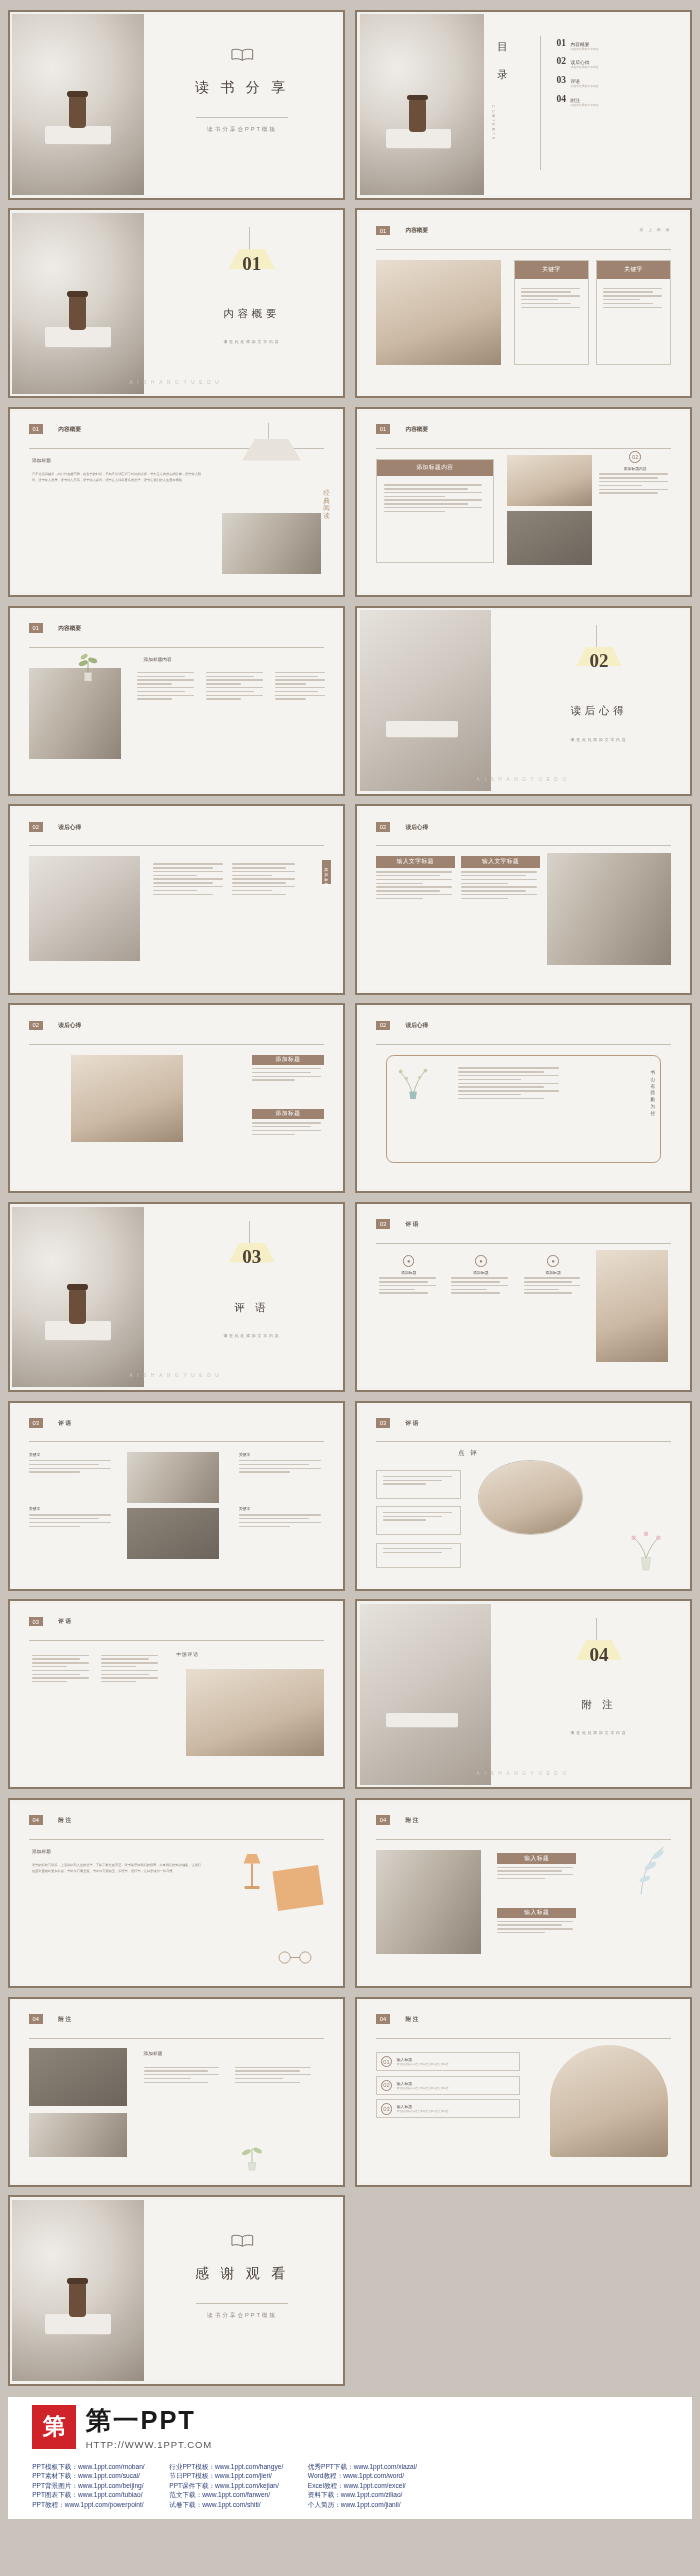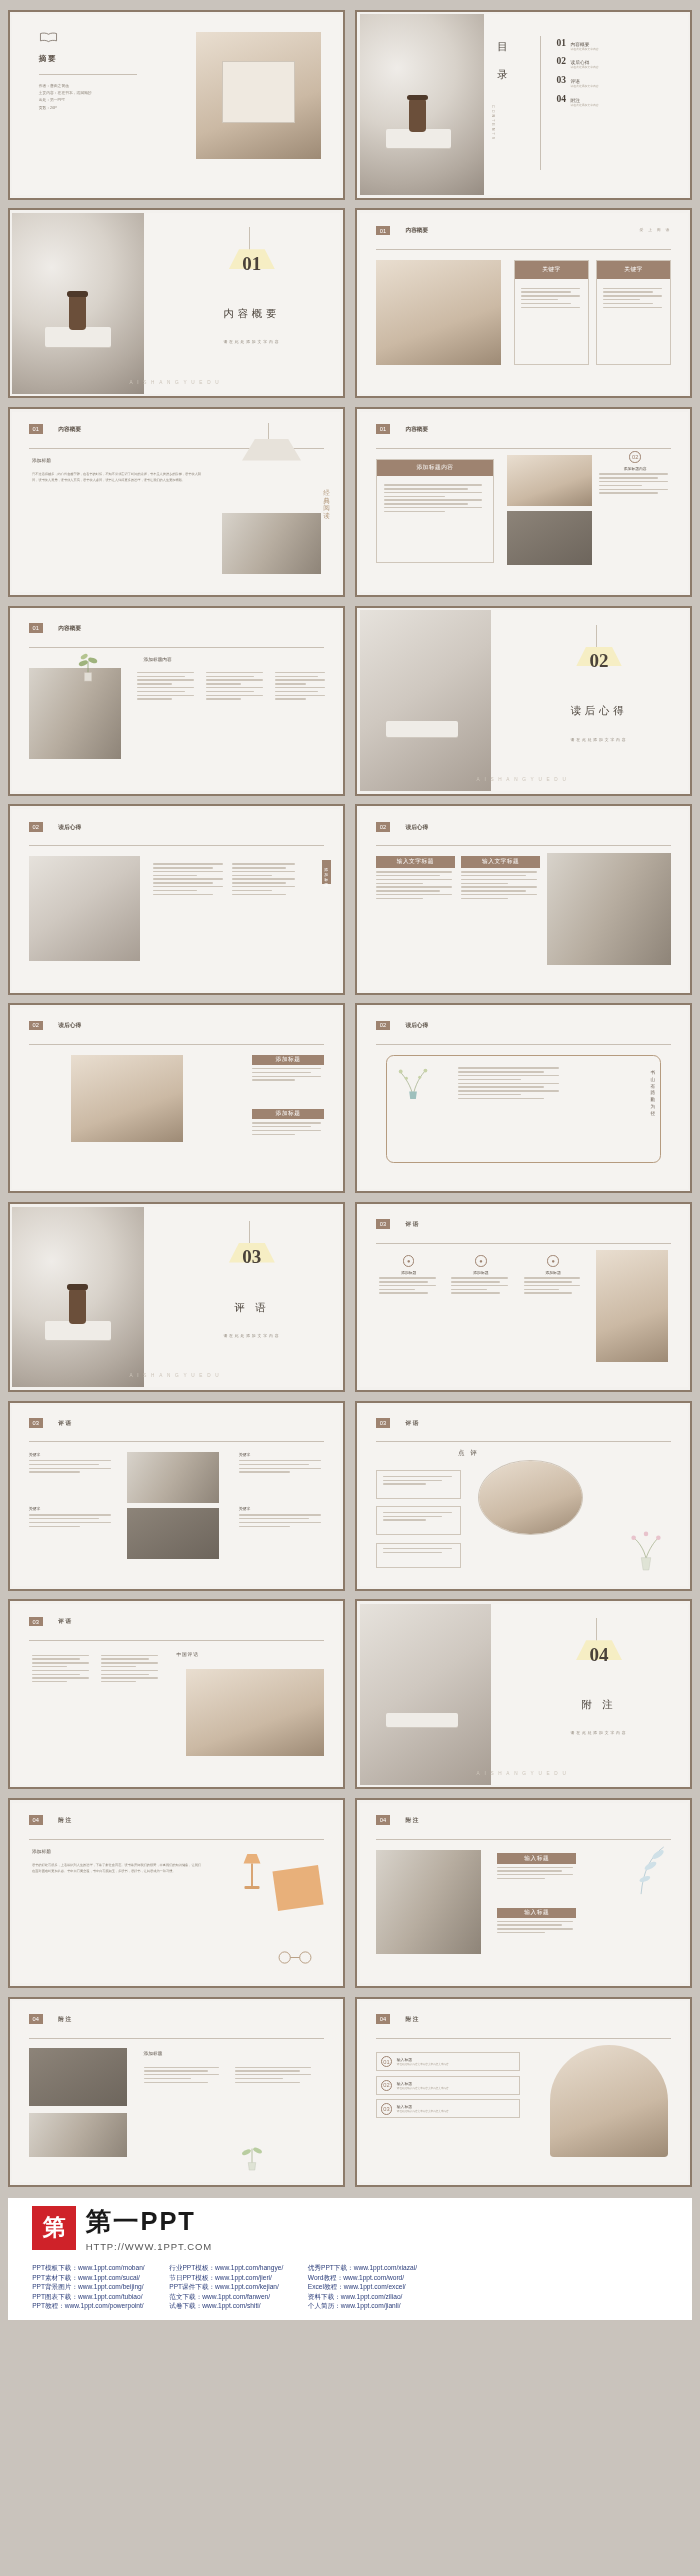--- a/index.html
+++ b/index.html
@@ -145,40 +145,40 @@
     font-size:6.6px; color:#2c3e7a;
   }
   .footer-list div { line-height:1.45; }
 </style>
 </head>
 <body>
 
 <div class="page">
   <div class="grid">
 
-
-    <div class="slide">
-        <div class="inner">
-      <div style="position:absolute;left:8%;top:8%;">
-        <svg width="19" height="10.4" viewBox="0 0 26 14">
-          <path d="M13 3 C10 1,5 1,2 2 L2 12 C5 11,10 11,13 13 C16 11,21 11,24 12 L24 2 C21 1,16 1,13 3 Z" fill="none" stroke="#6e6257" stroke-width="1"></path>
+    <div class="slide">
+        <div class="inner">
+      <div class="photo desk" style="left:0;top:0;width:40%;height:100%;"></div>
+      <div class="motif" style="left:10%;top:32%;width:20%;height:40%;">
+        <div class="book"></div>
+            <div class="cup"></div>
+            <div class="lid"></div>
+      </div>
+      <div style="position:absolute;left:46%;top:18%;width:48%;text-align:center;">
+        <svg width="24.6" height="13.2" viewBox="0 0 26 14">
+          <path d="M13 3 C10 1,5 1,2 2 L2 12 C5 11,10 11,13 13 C16 11,21 11,24 12 L24 2 C21 1,16 1,13 3 Z" fill="none" stroke="#6e6257" stroke-width="0.9"></path>
+          <line x1="13" y1="3" x2="13" y2="13" stroke="#6e6257" stroke-width="0.9"></line>
         </svg>
       </div>
-      <div class="headline" style="position:absolute;left:8%;top:22%;font-size:7.6px;letter-spacing:1.9px;">摘要</div>
-      <div class="rule" style="position:absolute;left:8%;top:33%;width:30%;"></div>
-      <div style="position:absolute;left:8%;top:38%;width:42%;font-size:3.8px;color:#8d8478;line-height:1.9;">
-        <div>作者：唐由之简画</div>
-        <div>主要内容：在在书本，或回顾抄</div>
-        <div>出处：第一PPT</div>
-        <div>页数：26P</div>
-      </div>
-      <div class="photo warm" style="right:6%;top:10%;width:38%;height:70%;"></div>
-      <div style="position:absolute;right:14%;top:26%;width:22%;height:34%;background:#efe9e0;border:0.9px solid #cfc6ba;"></div>
-    </div>
-      </div>
+      <div class="ttl-cn" style="position:absolute;left:46%;top:36%;width:48%;text-align:center;font-size:14px;">读 书 分 享</div>
+      <div class="rule" style="position:absolute;left:56%;top:57%;width:28%;"></div>
+      <div class="sub-cn" style="position:absolute;left:46%;top:62%;width:48%;text-align:center;font-size:5.7px;">读书分享会PPT模板</div>
+    </div>
+      </div>
+
 
     <div class="slide">
         <div class="inner">
       <div class="photo desk" style="left:0;top:0;width:38%;height:100%;"></div>
       <div class="motif" style="left:8%;top:34%;width:20%;height:40%;">
         <div class="book"></div>
             <div class="cup"></div>
             <div class="lid"></div>
       </div>
       <div class="ttl-cn" style="position:absolute;left:42%;top:14%;font-size:10.4px;">目</div>
@@ -800,20 +800,39 @@
           <span style="margin-left:4.7px;">
             <span style="display:block;font-size:3.8px;color:#5d5349;">输入标题</span>
             <span style="display:block;font-size:2.6px;color:#ada396;">请在此处输入内容文字内容文字内容文字内容</span>
           </span>
         </div>
       </div>
       <div class="photo warm" style="right:6%;top:24%;width:36%;height:62%;border-radius:50% 50% 3.8px 3.8px;"></div>
     </div>
       </div>
 
+    <div class="slide">
+        <div class="inner">
+      <div class="photo desk" style="left:0;top:0;width:40%;height:100%;"></div>
+      <div class="motif" style="left:10%;top:32%;width:20%;height:42%;">
+        <div class="book"></div>
+            <div class="cup"></div>
+            <div class="lid"></div>
+      </div>
+      <div style="position:absolute;left:46%;top:18%;width:48%;text-align:center;">
+        <svg width="24.6" height="13.2" viewBox="0 0 26 14">
+          <path d="M13 3 C10 1,5 1,2 2 L2 12 C5 11,10 11,13 13 C16 11,21 11,24 12 L24 2 C21 1,16 1,13 3 Z" fill="none" stroke="#6e6257" stroke-width="0.9"></path>
+          <line x1="13" y1="3" x2="13" y2="13" stroke="#6e6257" stroke-width="0.9"></line>
+        </svg>
+      </div>
+      <div class="ttl-cn" style="position:absolute;left:46%;top:36%;width:48%;text-align:center;font-size:14px;">感 谢 观 看</div>
+      <div class="rule" style="position:absolute;left:56%;top:57%;width:28%;"></div>
+      <div class="sub-cn" style="position:absolute;left:46%;top:62%;width:48%;text-align:center;font-size:5.7px;">读书分享会PPT模板</div>
+    </div>
+      </div>
 
   </div>
 
   <div class="footer">
     <div class="footer-top">
       <div class="logo-red">第</div>
       <div class="logo-txt">
         <div class="l1">第一PPT</div>
         <div class="l2">HTTP://WWW.1PPT.COM</div>
       </div>

